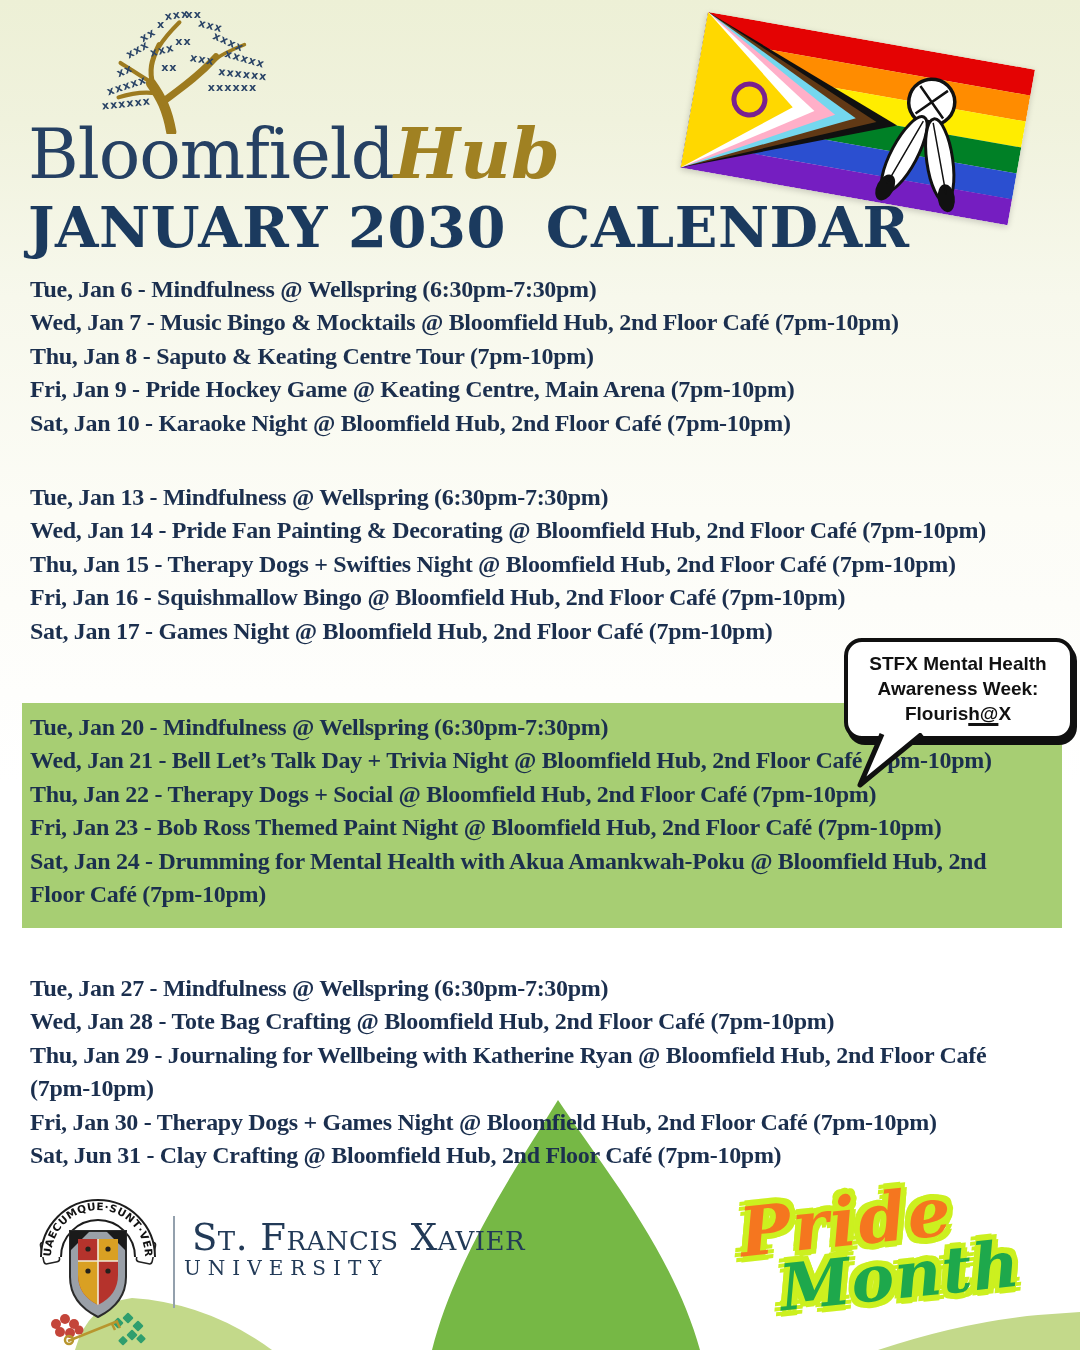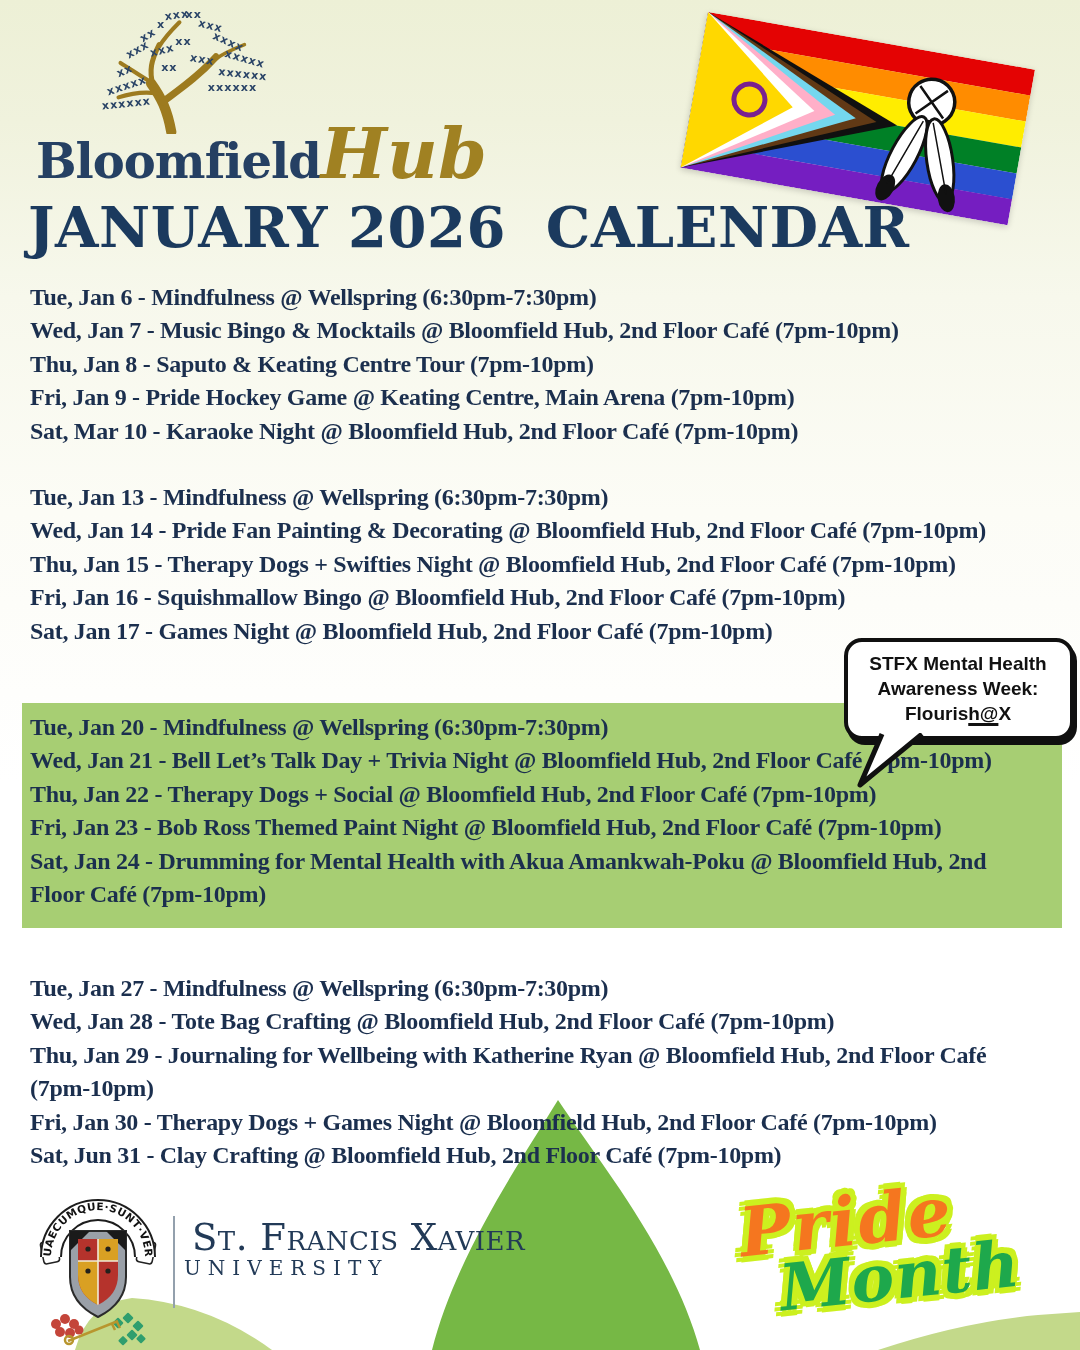--- a/index.html
+++ b/index.html
@@ -4,38 +4,38 @@
 <style>
   html,body{margin:0;padding:0;}
   .page{
     position:relative; width:1080px; height:1350px; overflow:hidden;
     background:linear-gradient(180deg,#edf0d6 0%,#f0f2dd 9%,#f7f8ec 22%,#fcfcf6 38%,#ffffff 58%,#ffffff 100%);
     font-family:"Liberation Serif",serif;
   }
   
   .tree-svg{position:absolute;left:100px;top:4px;width:168px;height:130px;}
   .logo-line{position:absolute;left:28px;top:112px;white-space:nowrap;}
-  .logo-main{font-family:"DejaVu Serif",serif;font-size:48px;font-weight:700;color:#254063;letter-spacing:-1px;margin-left:8px;}
+  .logo-main{font-family:"DejaVu Serif",serif;font-size:69px;font-weight:400;color:#254063;letter-spacing:-1px;}
   .logo-hub{font-family:"DejaVu Serif",serif;font-style:italic;font-size:70px;font-weight:600;color:#a08122;}
   .page-title{
     position:absolute;left:28px;top:194px;font-family:"DejaVu Serif",serif;
     font-size:56px;font-weight:600;color:#1b3a5e;letter-spacing:0.5px;white-space:pre;
   }
   
   .flag-wrap{position:absolute;left:708px;top:12px;width:332px;height:158px;
     transform:rotate(10deg);transform-origin:0 0;box-shadow:0 2px 6px rgba(0,0,0,.18);}
   .flag-wrap svg{display:block;}
   
   .band{position:absolute;left:22px;top:703px;width:1040px;height:225px;background:#a7ce73;z-index:1;}
   .week{position:absolute;left:30px;z-index:4;}
   .evline{
     font-family:"Liberation Serif",serif;font-weight:bold;font-size:24px;line-height:33.4px;
     color:#1b2f4e;letter-spacing:-0.3px;white-space:nowrap;
   }
-  .week1{top:281px;} .week2{top:481px;} .week3{top:711px;} .week4{top:972px;}
+  .week1{top:273px;} .week2{top:481px;} .week3{top:711px;} .week4{top:972px;}
   
   .bubble{
     position:absolute;left:844px;top:638px;width:212px;z-index:5;background:#ffffff;
     border:4px solid #101010;border-radius:18px;padding:9px 6px 10px 4px;text-align:center;
     font-family:"Liberation Sans",sans-serif;font-weight:bold;font-size:19px;line-height:1.32;color:#111;
     box-shadow:3px 5px 0 #101010;
   }
   .bubble .u{ text-decoration:underline; text-decoration-thickness:2.5px; text-underline-offset:3px;}
   .bubble-tail{position:absolute;left:852px;top:733px;width:96px;height:58px;z-index:6;}
   
@@ -98,21 +98,21 @@
       <text x="74" y="40">xx</text>
       <text x="88" y="56" transform="rotate(10 88 56)">xxx</text>
       <text x="60" y="66">xx</text>
     </g>
   </svg>
 
   <div class="logo-line">
     <span class="logo-main">Bloomfield</span><span class="logo-hub">Hub</span>
   </div>
 
-  <div class="page-title">JANUARY 2026  CALENDAR</div>
+  <div class="page-title">JANUARY 2030  CALENDAR</div>
 
   <div class="flag-wrap">
     <svg viewBox="0 0 332 158" width="332" height="158">
       <rect x="0" y="0" width="332" height="26.4" fill="#e40303"></rect>
       <rect x="0" y="26.33" width="332" height="26.4" fill="#ff8c00"></rect>
       <rect x="0" y="52.66" width="332" height="26.4" fill="#ffed00"></rect>
       <rect x="0" y="79" width="332" height="26.4" fill="#008026"></rect>
       <rect x="0" y="105.33" width="332" height="26.4" fill="#2b4fd0"></rect>
       <rect x="0" y="131.66" width="332" height="26.4" fill="#751ec1"></rect>
       <polygon points="0,0 206,79 0,158" fill="#101010"></polygon>
@@ -135,21 +135,21 @@
     </svg>
   </div>
 
   <div class="band"></div>
 
   <div class="week week1">
     <div class="evline">Tue, Jan 6 - Mindfulness @ Wellspring (6:30pm-7:30pm)</div>
     <div class="evline">Wed, Jan 7 - Music Bingo &amp; Mocktails @ Bloomfield Hub, 2nd Floor Café (7pm-10pm)</div>
     <div class="evline">Thu, Jan 8 - Saputo &amp; Keating Centre Tour (7pm-10pm)</div>
     <div class="evline">Fri, Jan 9 - Pride Hockey Game @ Keating Centre, Main Arena (7pm-10pm)</div>
-    <div class="evline">Sat, Mar 10 - Karaoke Night @ Bloomfield Hub, 2nd Floor Café (7pm-10pm)</div>
+    <div class="evline">Sat, Jan 10 - Karaoke Night @ Bloomfield Hub, 2nd Floor Café (7pm-10pm)</div>
   </div>
 
   <div class="week week2">
     <div class="evline">Tue, Jan 13 - Mindfulness @ Wellspring (6:30pm-7:30pm)</div>
     <div class="evline">Wed, Jan 14 - Pride Fan Painting &amp; Decorating @ Bloomfield Hub, 2nd Floor Café (7pm-10pm)</div>
     <div class="evline">Thu, Jan 15 - Therapy Dogs + Swifties Night @ Bloomfield Hub, 2nd Floor Café (7pm-10pm)</div>
     <div class="evline">Fri, Jan 16 - Squishmallow Bingo @ Bloomfield Hub, 2nd Floor Café (7pm-10pm)</div>
     <div class="evline">Sat, Jan 17 - Games Night @ Bloomfield Hub, 2nd Floor Café (7pm-10pm)</div>
   </div>
 

